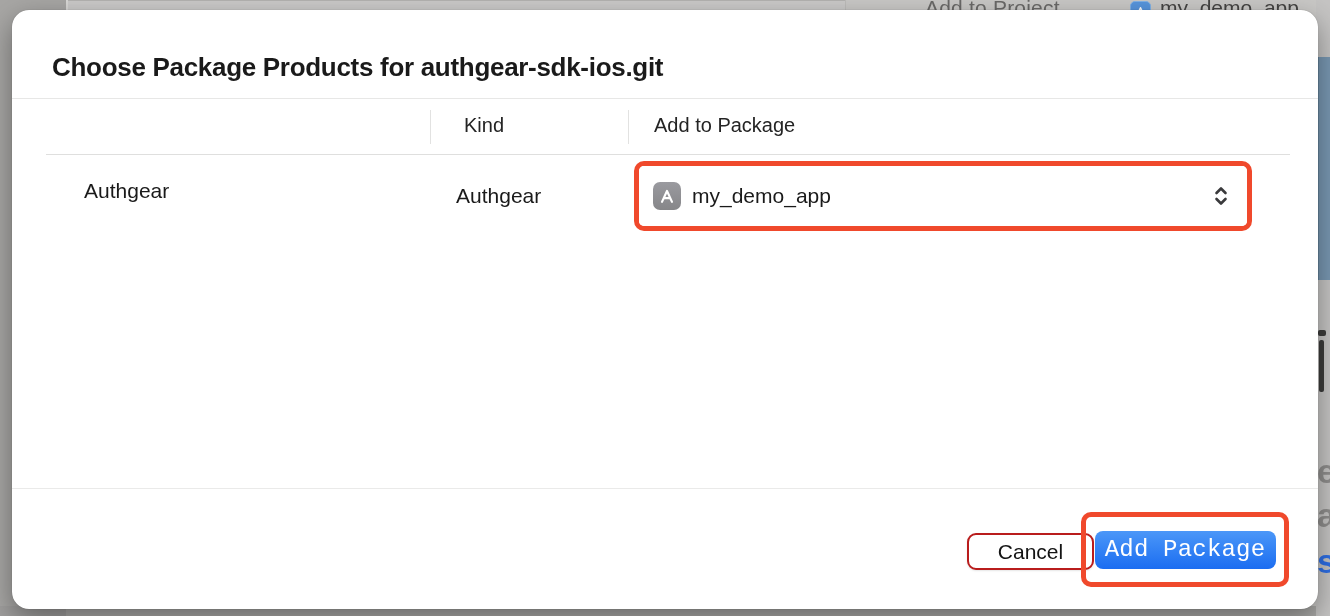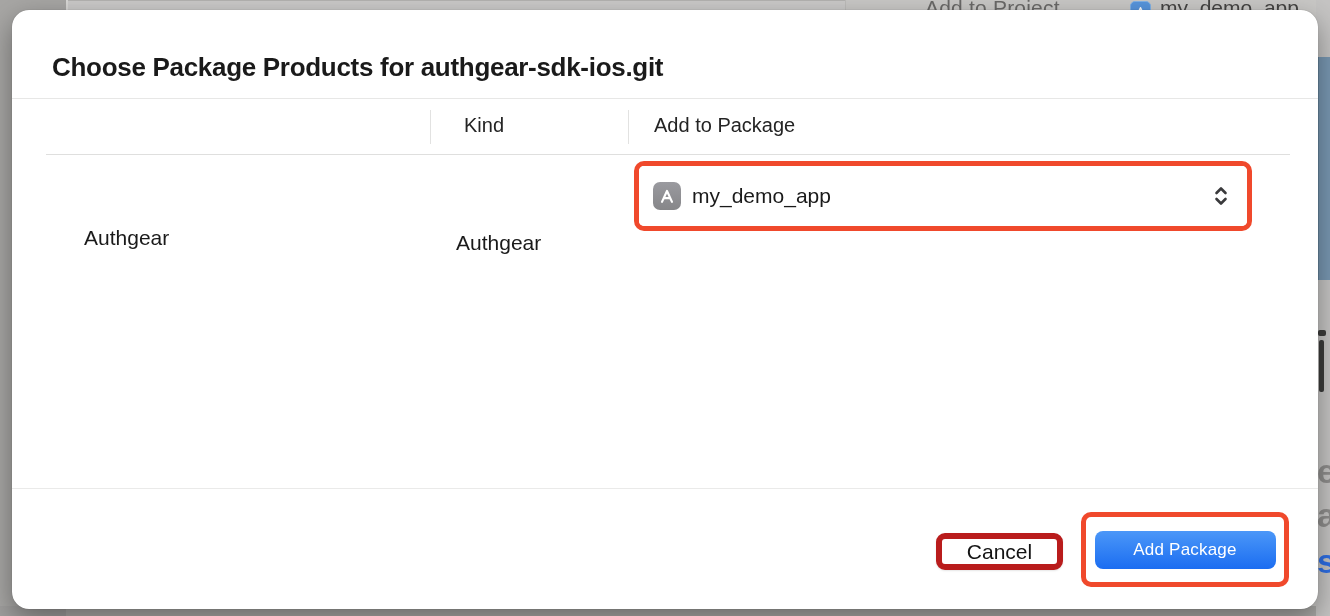--- a/index.html
+++ b/index.html
@@ -55,21 +55,21 @@
 
   .col-header { position: absolute; top: 104px; font-size: 20px; color: #242424; white-space: nowrap; }
   .col-header.c1 { left: 72px; }
   .col-header.c2 { left: 452px; }
   .col-header.c3 { left: 642px; }
   .vdiv { position: absolute; top: 100px; width: 1px; height: 34px; background: #E2E2E1; }
   .vdiv.v1 { left: 418px; }
   .vdiv.v2 { left: 616px; }
   .sep-header { position: absolute; left: 34px; right: 28px; top: 144px; height: 1px; background: #DFDFDE; }
 
-  .cell-text { position: absolute; font-size: 21px; color: #1A1A1A; white-space: nowrap; margin-top: 47px; }
+  .cell-text { position: absolute; font-size: 21px; color: #1A1A1A; white-space: nowrap; }
   .cell-product { left: 72px; top: 169px; }
   .cell-kind { left: 444px; top: 174px; }
 
   .annotation {
     position: absolute; border: 5px solid #F0492C; border-radius: 10px;
   }
   .anno-dropdown { left: 622px; top: 151px; width: 618px; height: 70px; }
 
   .popup-btn {
     width: 100%; height: 100%; background: #FFFFFF; border-radius: 5px;
@@ -79,30 +79,30 @@
     width: 28px; height: 28px; border-radius: 7px; flex: none;
     background: linear-gradient(#9A9A9F, #868689);
     display: flex; align-items: center; justify-content: center;
   }
   .popup-label { margin-left: 11px; font-size: 21px; color: #1A1A1A; white-space: nowrap; }
   .popup-chevrons { margin-left: auto; margin-right: 9px; display: flex; align-items: center; }
 
   .sep-footer { position: absolute; left: 0; top: 478px; width: 100%; height: 1px; background: #EAEAE9; }
 
   .btn-cancel {
-    position: absolute; left: 924px; top: 523px; width: 127px; height: 37px;
-    background: #FFFFFF; border: 6px solid #b91c1c; border-radius: 9px;
+    position: absolute; left: 955px; top: 523px; width: 127px; height: 37px;
+    background: #FFFFFF; border: 2px solid #b91c1c; border-radius: 9px;
     box-shadow: 0 1px 2px rgba(0,0,0,0.10);
     font-family: inherit; font-size: 21px; color: #141414; cursor: default;
   }
   .anno-add { left: 1069px; top: 502px; width: 208px; height: 75px; display: flex; align-items: center; justify-content: center; }
   .btn-add {
     width: 181px; height: 38px; border: none; border-radius: 8px;
     background: linear-gradient(#4B97F8, #1B6DF1);
-    font-family: Liberation Sans, sans-serif; font-size: 17px; font-weight: 500; color: #FFFFFF;
+    font-family: Liberation Mono, monospace; font-size: 24px; font-weight: 500; color: #FFFFFF;
     letter-spacing: 0.2px; cursor: default;
   }
 </style>
 </head>
 <body>
 
 <div class="bg-top-band"></div>
 <div class="bg-top-band-right"></div>
 <div class="bg-left-col"></div>
 <div class="bg-vdiv-left"></div>

